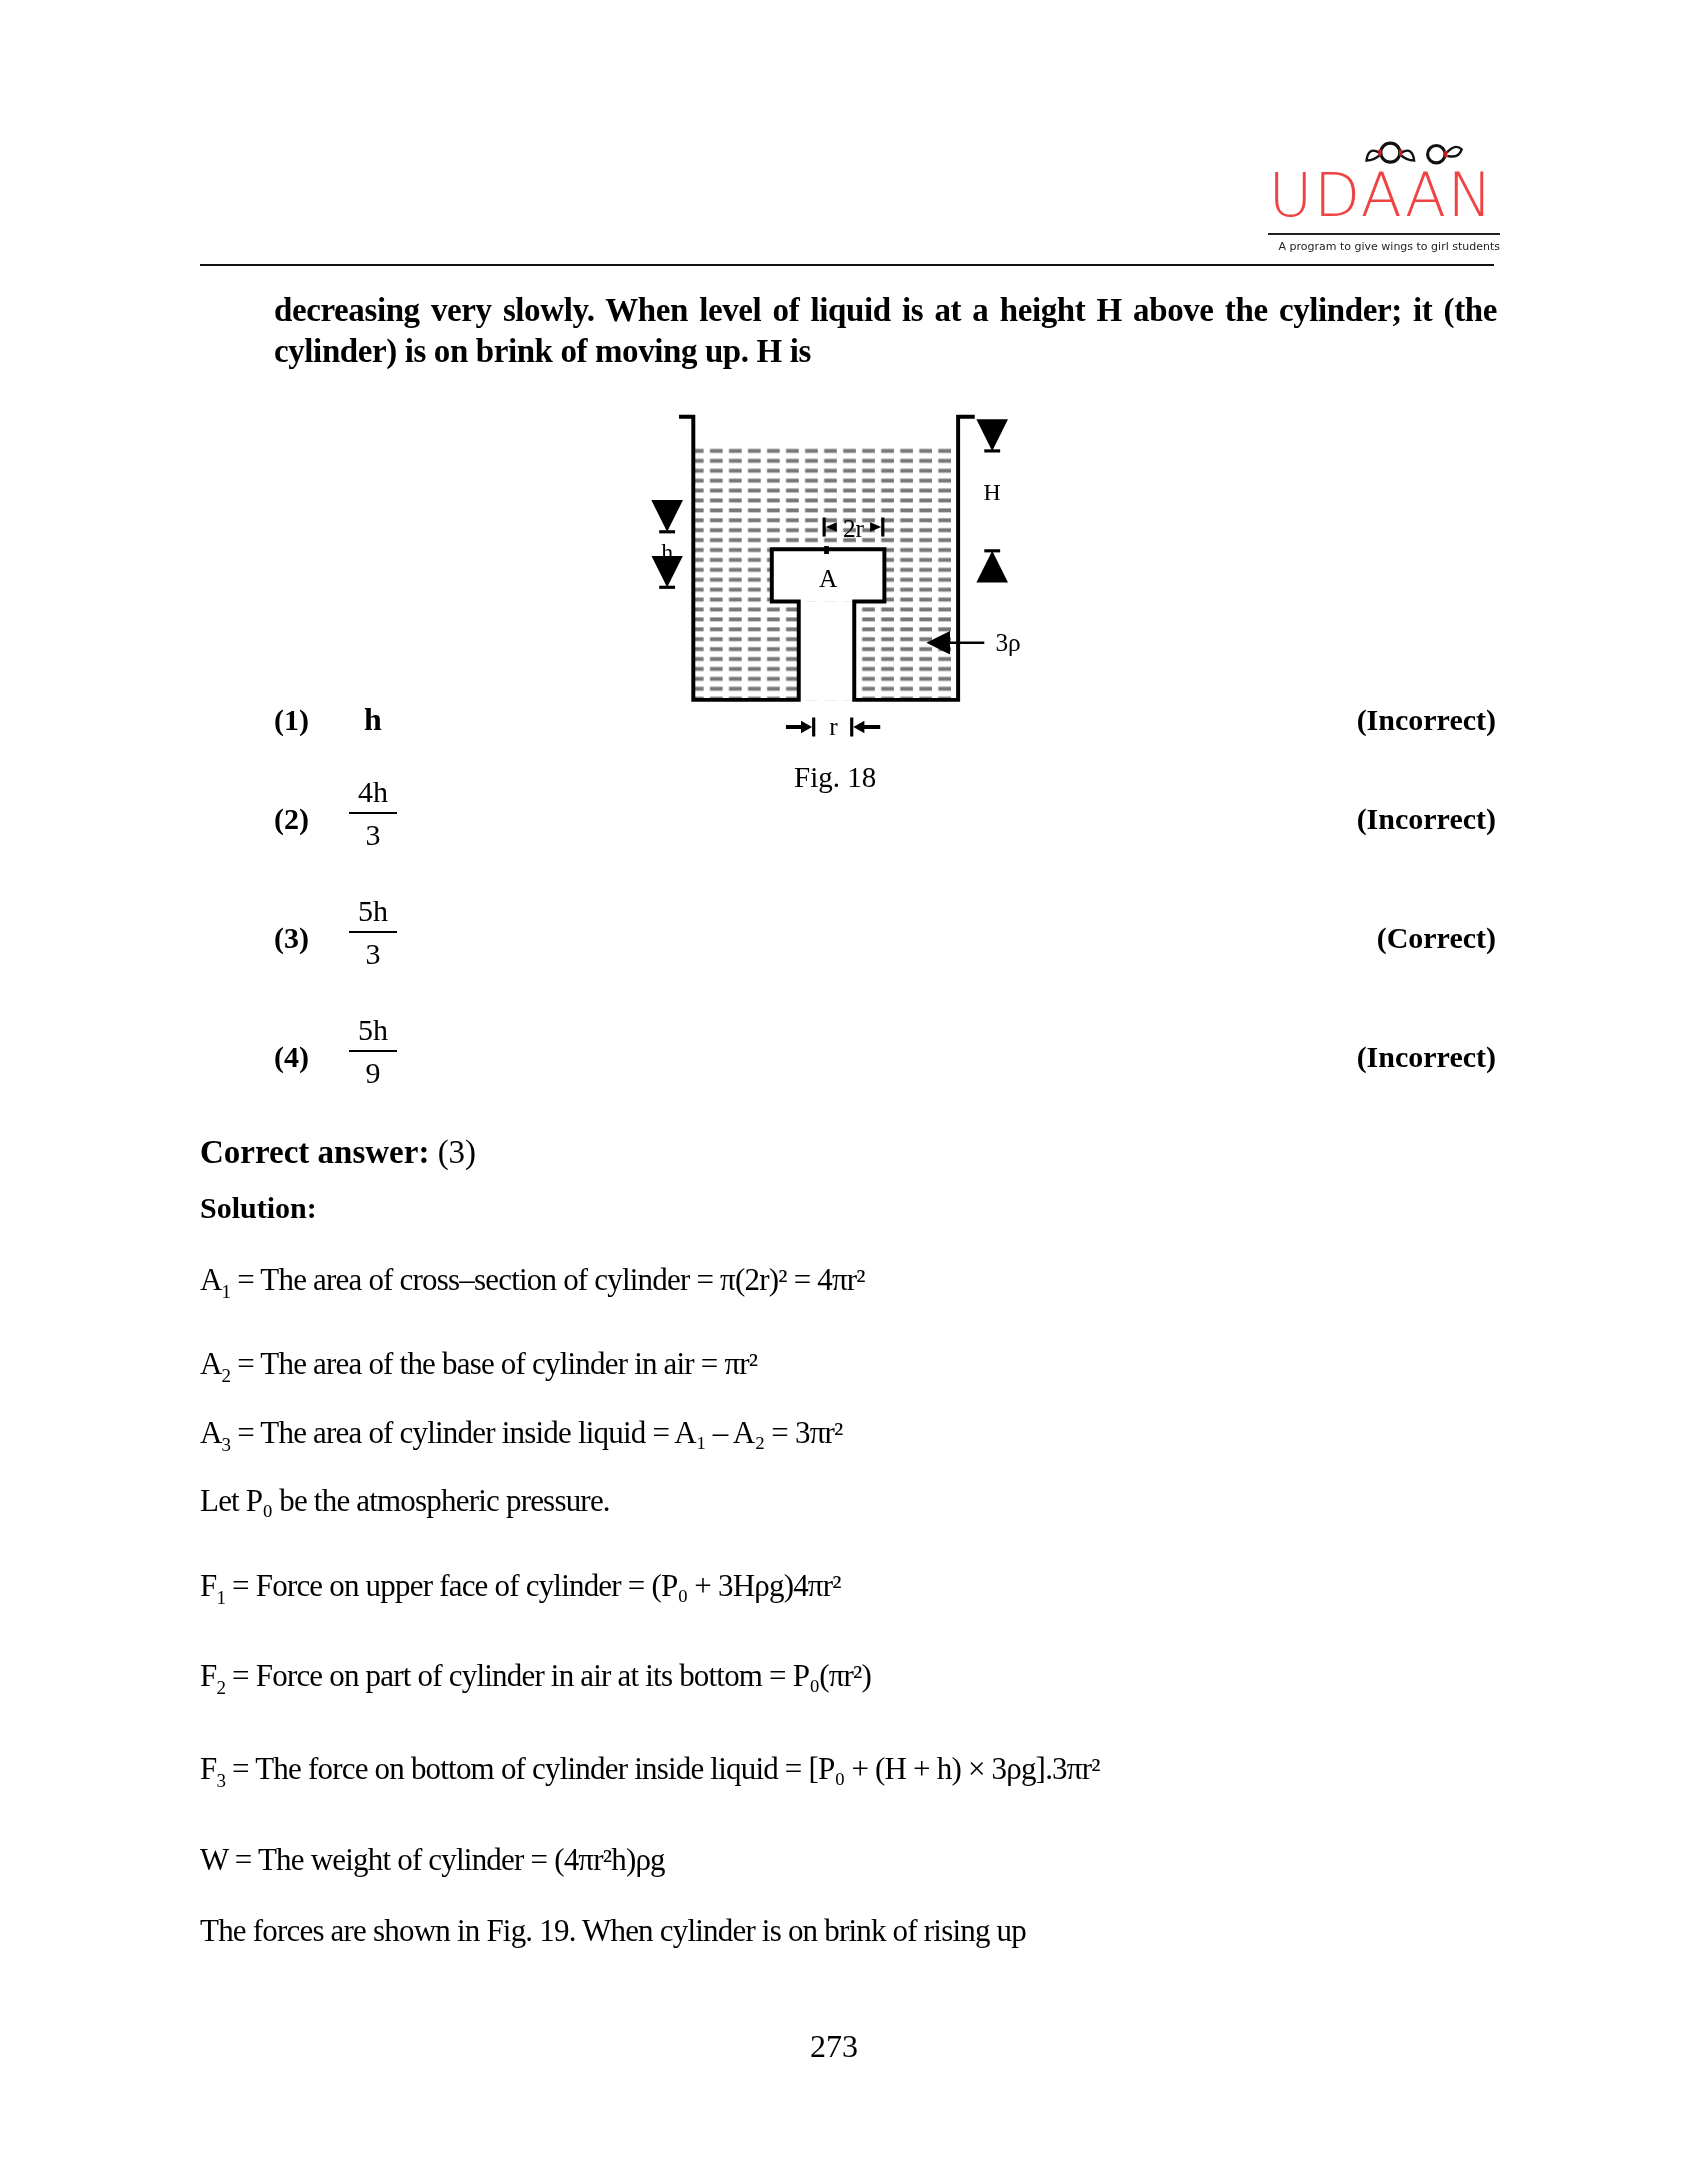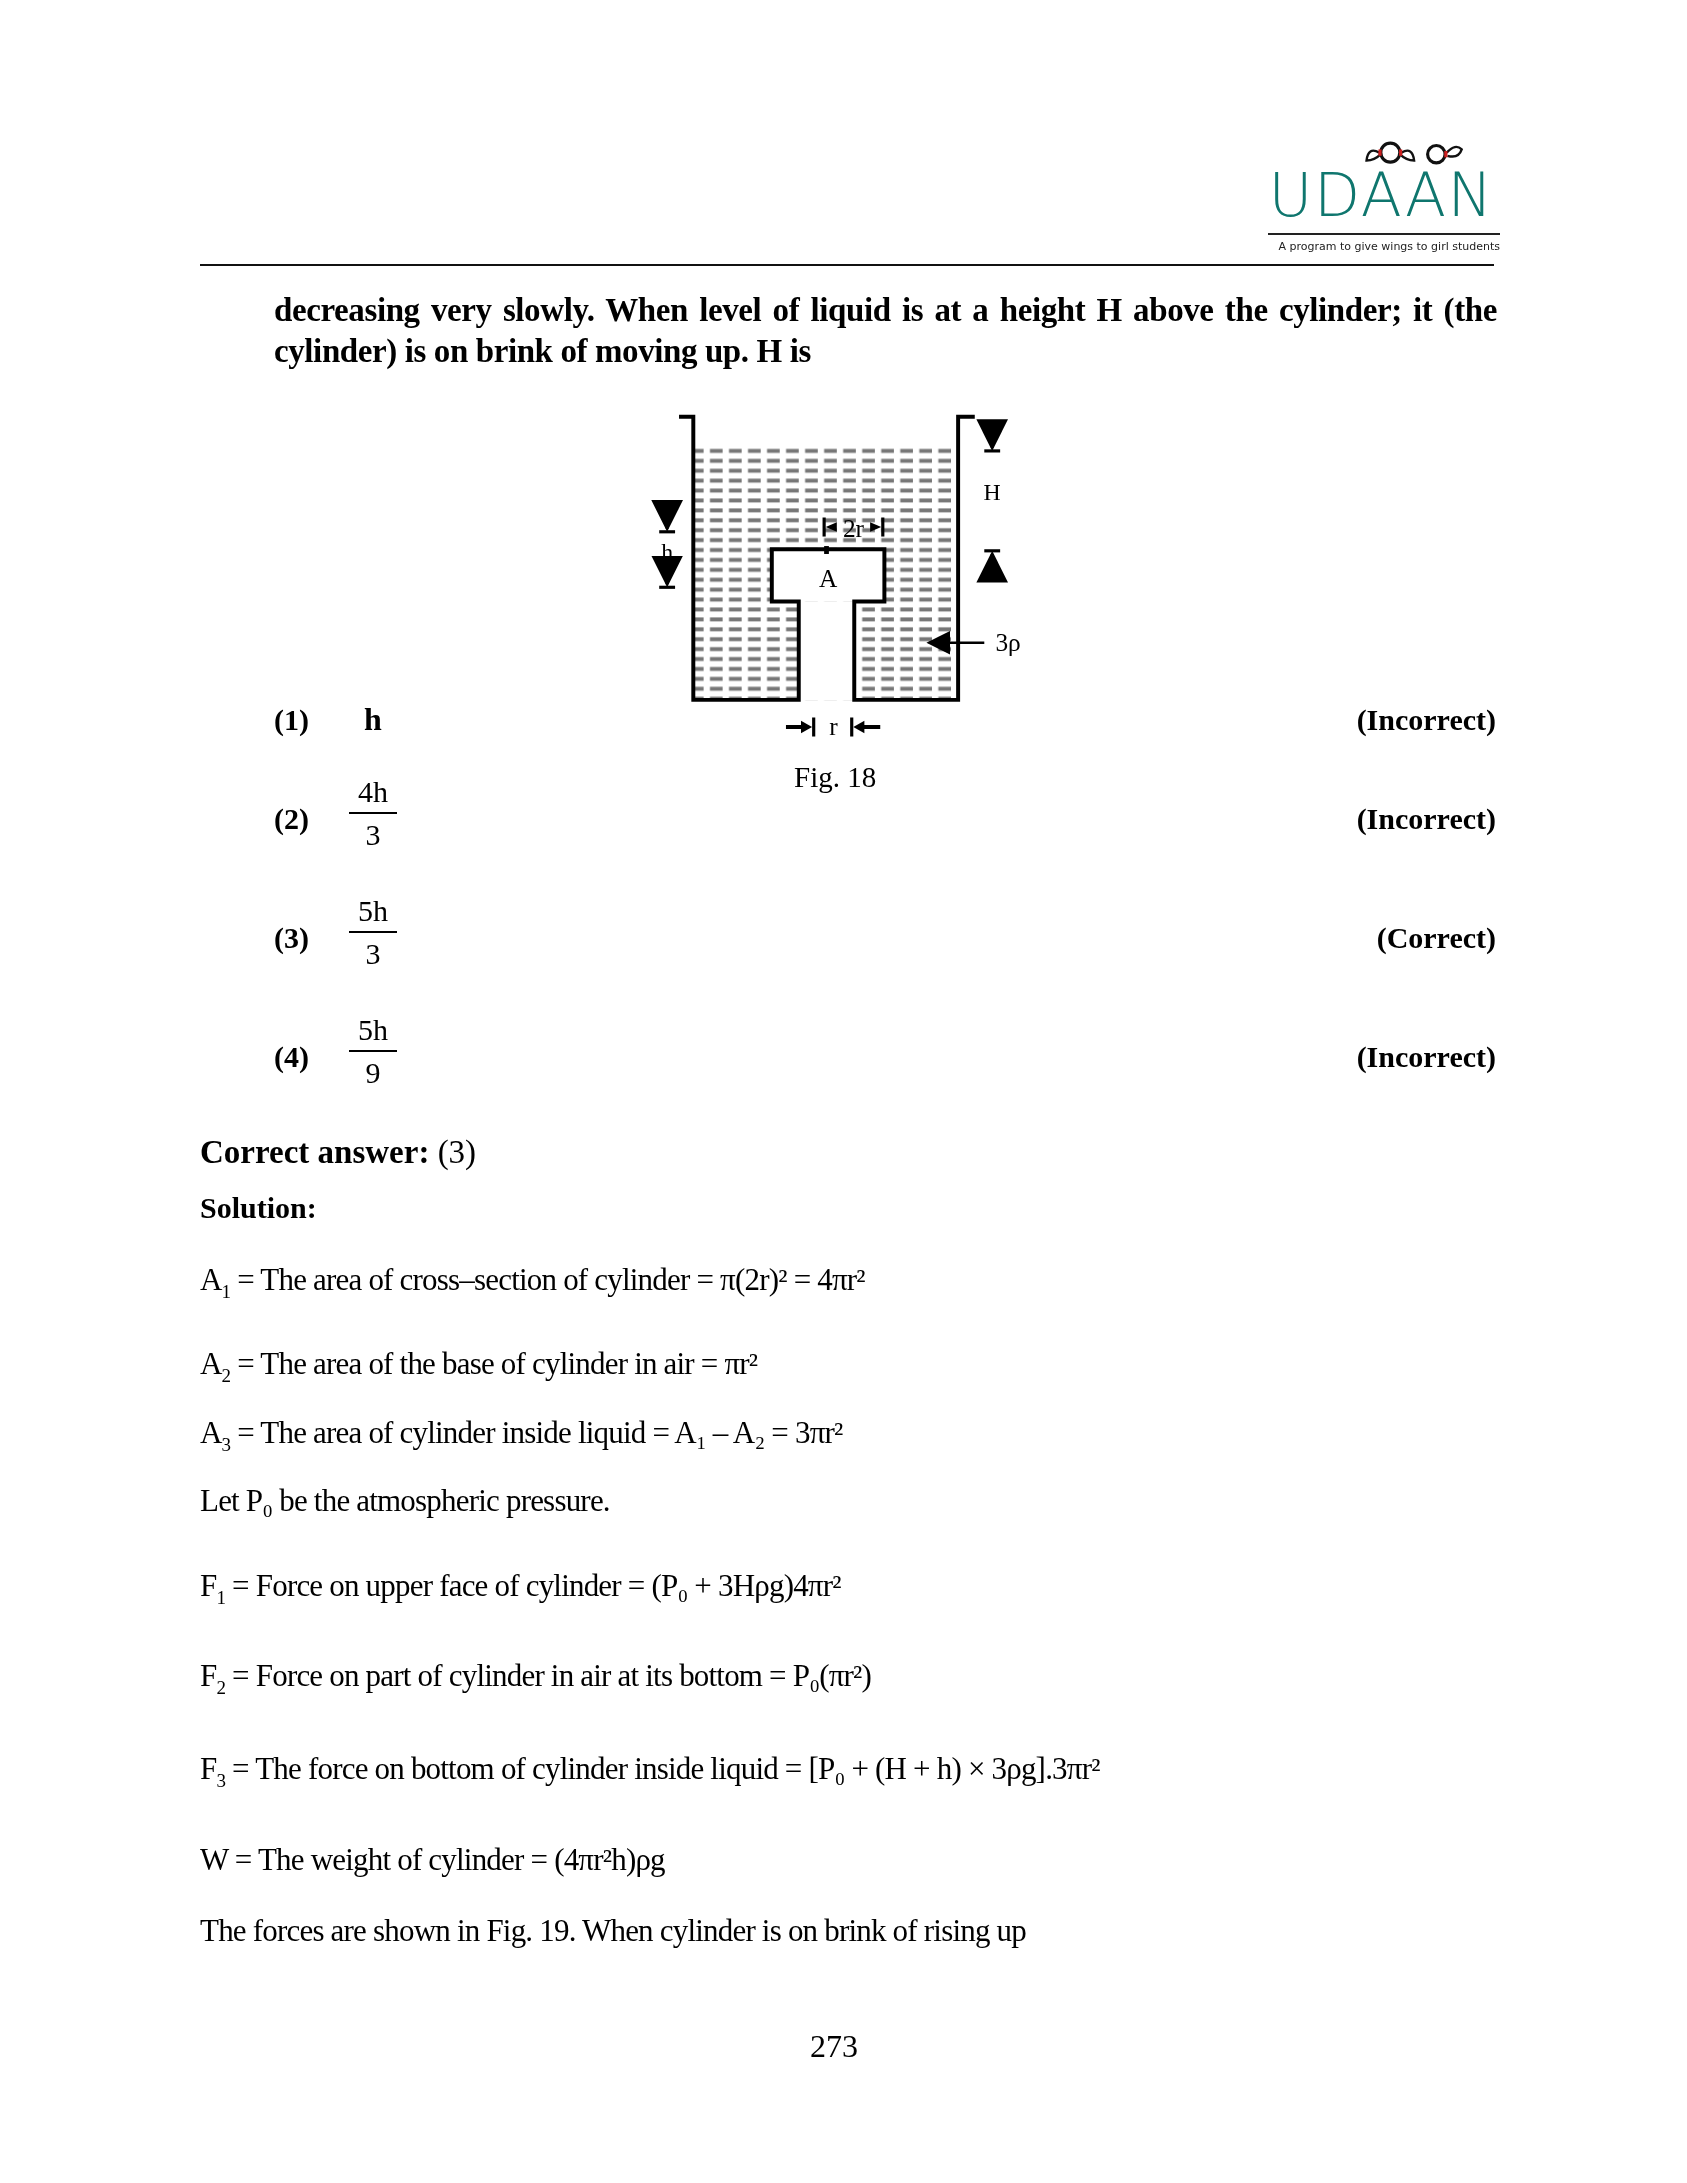--- a/index.html
+++ b/index.html
@@ -1,20 +1,20 @@
 <!DOCTYPE html>
 <html style="font-size:12.7px"><head>
   <meta charset="utf-8">
   <style>
     html, body { margin:0; padding:0; background:#ffffff; }
     body { width:1687px; height:2183px; position:relative; overflow:hidden; color:#000; font-family:"Liberation Serif", "DejaVu Serif", serif; }
     .abs { position:absolute; }
     
     .logo { left:1262px; top:135px; width:238px; height:127px; }
-    .logo-word { position:absolute; left:6.4px; top:30px; font-family:"DejaVu Sans", sans-serif; font-size:60px; letter-spacing:1.6px; font-weight:300; color:#0f766e; line-height:1; }
+    .logo-word { position:absolute; left:6.4px; top:30px; font-family:"DejaVu Sans", sans-serif; font-size:60px; letter-spacing:1.6px; font-weight:300; color:#ef4444; line-height:1; }
     .logo-rule { position:absolute; left:6.4px; top:98px; width:232px; height:1.6px; background:#222; }
     .logo-tag { position:absolute; left:0; top:105px; width:238px; text-align:right; font-family:"DejaVu Sans", sans-serif; font-size:11px; color:#222; }
     .logo-heads { position:absolute; left:95px; top:0; width:119px; height:40px; }
     .top-rule { left:200px; top:264px; width:1294px; height:2.4px; background:#111; }
 
     
     .question { left:274px; top:290px; width:1223px; font-size:33px; font-weight:bold; line-height:41px; text-align:justify; font-stretch:condensed; letter-spacing:-0.4px; }
 
     
     .figure { left:651px; top:397px; width:397px; height:333px; }

